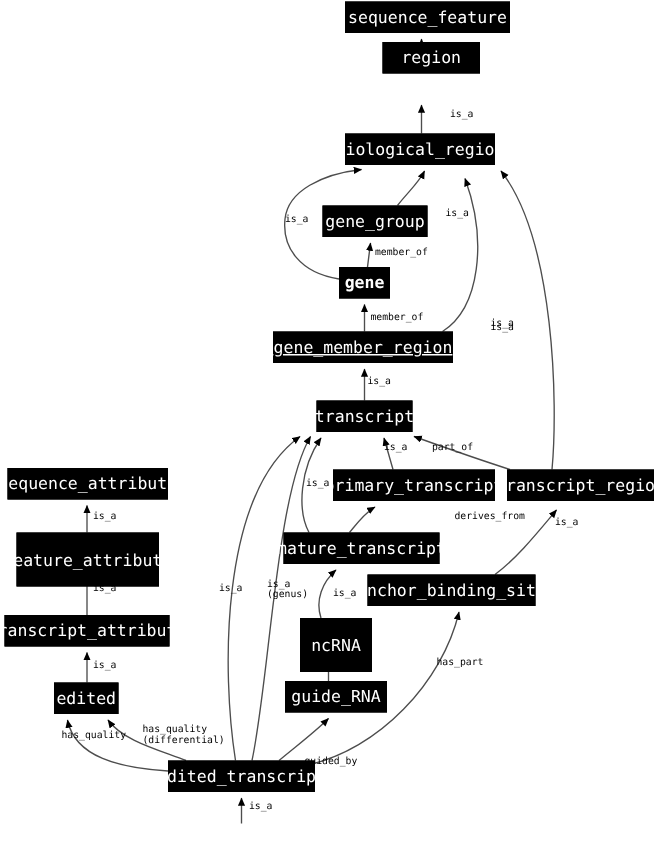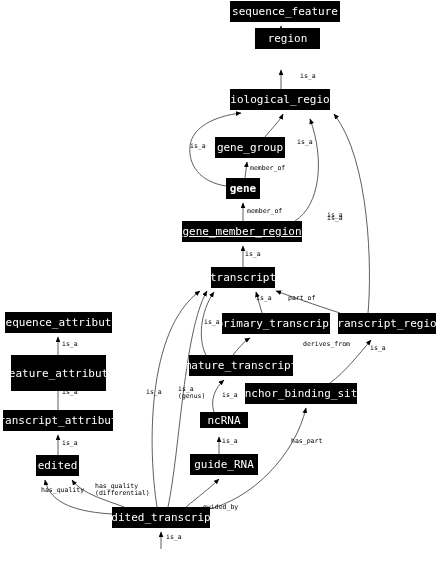--- a/index.html
+++ b/index.html
@@ -128,21 +128,21 @@
   <div class="node" style="left:338px;top:313px;width:98px;height:21px;">transcript_region</div>
 
   <div class="node" style="left:11px;top:355px;width:95px;height:36px;">feature_attribute</div>
 
   <div class="node" style="left:189px;top:355px;width:104px;height:21px;">mature_transcript</div>
 
   <div class="node" style="left:245px;top:383px;width:112px;height:21px;">anchor_binding_site</div>
 
   <div class="node" style="left:3px;top:410px;width:110px;height:21px;">transcript_attribute</div>
 
-  <div class="node" style="left:200px;top:412px;width:48px;height:16px;">ncRNA</div>
+  <div class="node" style="left:200px;top:412px;width:48px;height:36px;">ncRNA</div>
 
   <div class="node" style="left:36px;top:455px;width:43px;height:21px;">edited</div>
 
   <div class="node" style="left:190px;top:454px;width:68px;height:21px;">guide_RNA</div>
 
   <div class="node" style="left:112px;top:507px;width:98px;height:21px;">edited_transcript</div>
 
 
   <div class="elabel" style="left:300px;top:28px;">is_a</div>
   <div class="elabel" style="left:300px;top:73px;">is_a</div>

